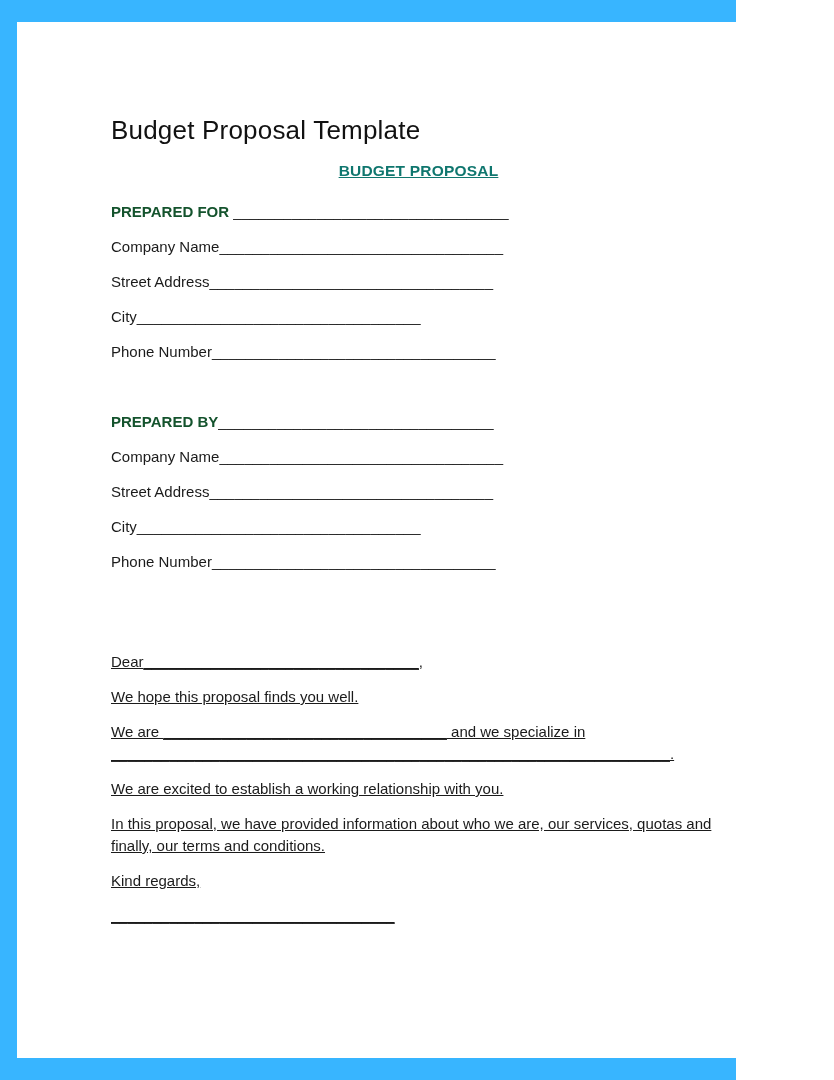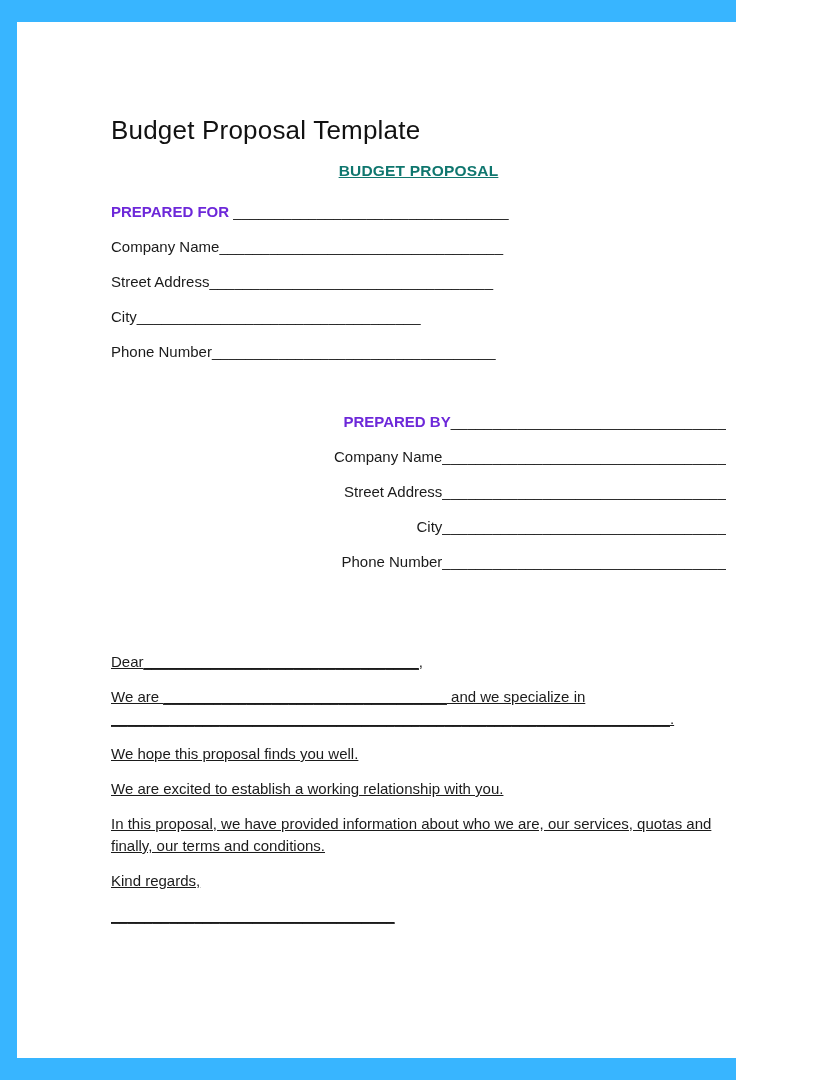--- a/index.html
+++ b/index.html
@@ -48,31 +48,30 @@
     text-align: center;
     line-height: 20px;
     color: #0f766e;
     letter-spacing: 0.2px;
   }
   .fields {
     margin-top: 13px;
   }
   .fields.second {
     margin-top: 35px;
-    text-align: right;
   }
   .field-row {
     font-size: 15px;
     line-height: 35px;
     white-space: nowrap;
     overflow: hidden;
   }
   .field-row .lbl-bold {
     font-weight: 700;
-    color: #6d28d9;
+    color: #14532d;
   }
   .letter {
     margin-top: 72px;
     text-decoration: underline;
   }
   .letter p {
     margin: 13px 0 0 0;
     font-size: 15px;
     line-height: 22px;
     color: #1b1b1b;
@@ -111,25 +110,25 @@
       <div class="fields second">
         <div class="field-row"><span class="lbl-bold">PREPARED BY</span><span class="u">_________________________________</span></div>
         <div class="field-row"><span>Company Name</span><span class="u">__________________________________</span></div>
         <div class="field-row"><span>Street Address</span><span class="u">__________________________________</span></div>
         <div class="field-row"><span>City</span><span class="u">__________________________________</span></div>
         <div class="field-row"><span>Phone Number</span><span class="u">__________________________________</span></div>
       </div>
 
       <div class="letter">
         <p class="nowrap-line"><span>Dear</span><span class="u">_________________________________</span><span>,</span></p>
+        <p>We hope this proposal finds you well.</p>
         <p>
           <span class="nowrap-line"><span>We are </span><span class="u">__________________________________</span><span> and we specialize in</span></span>
           <span class="nowrap-line"><span class="u">___________________________________________________________________</span><span>.</span></span>
         </p>
-        <p>We hope this proposal finds you well.</p>
         <p>We are excited to establish a working relationship with you.</p>
         <p>In this proposal, we have provided information about who we are, our services, quotas and finally, our terms and conditions.</p>
         <p>Kind regards,</p>
         <p class="nowrap-line"><span class="u">__________________________________</span></p>
       </div>
 
     </div>
   </div>
 </div>
 

